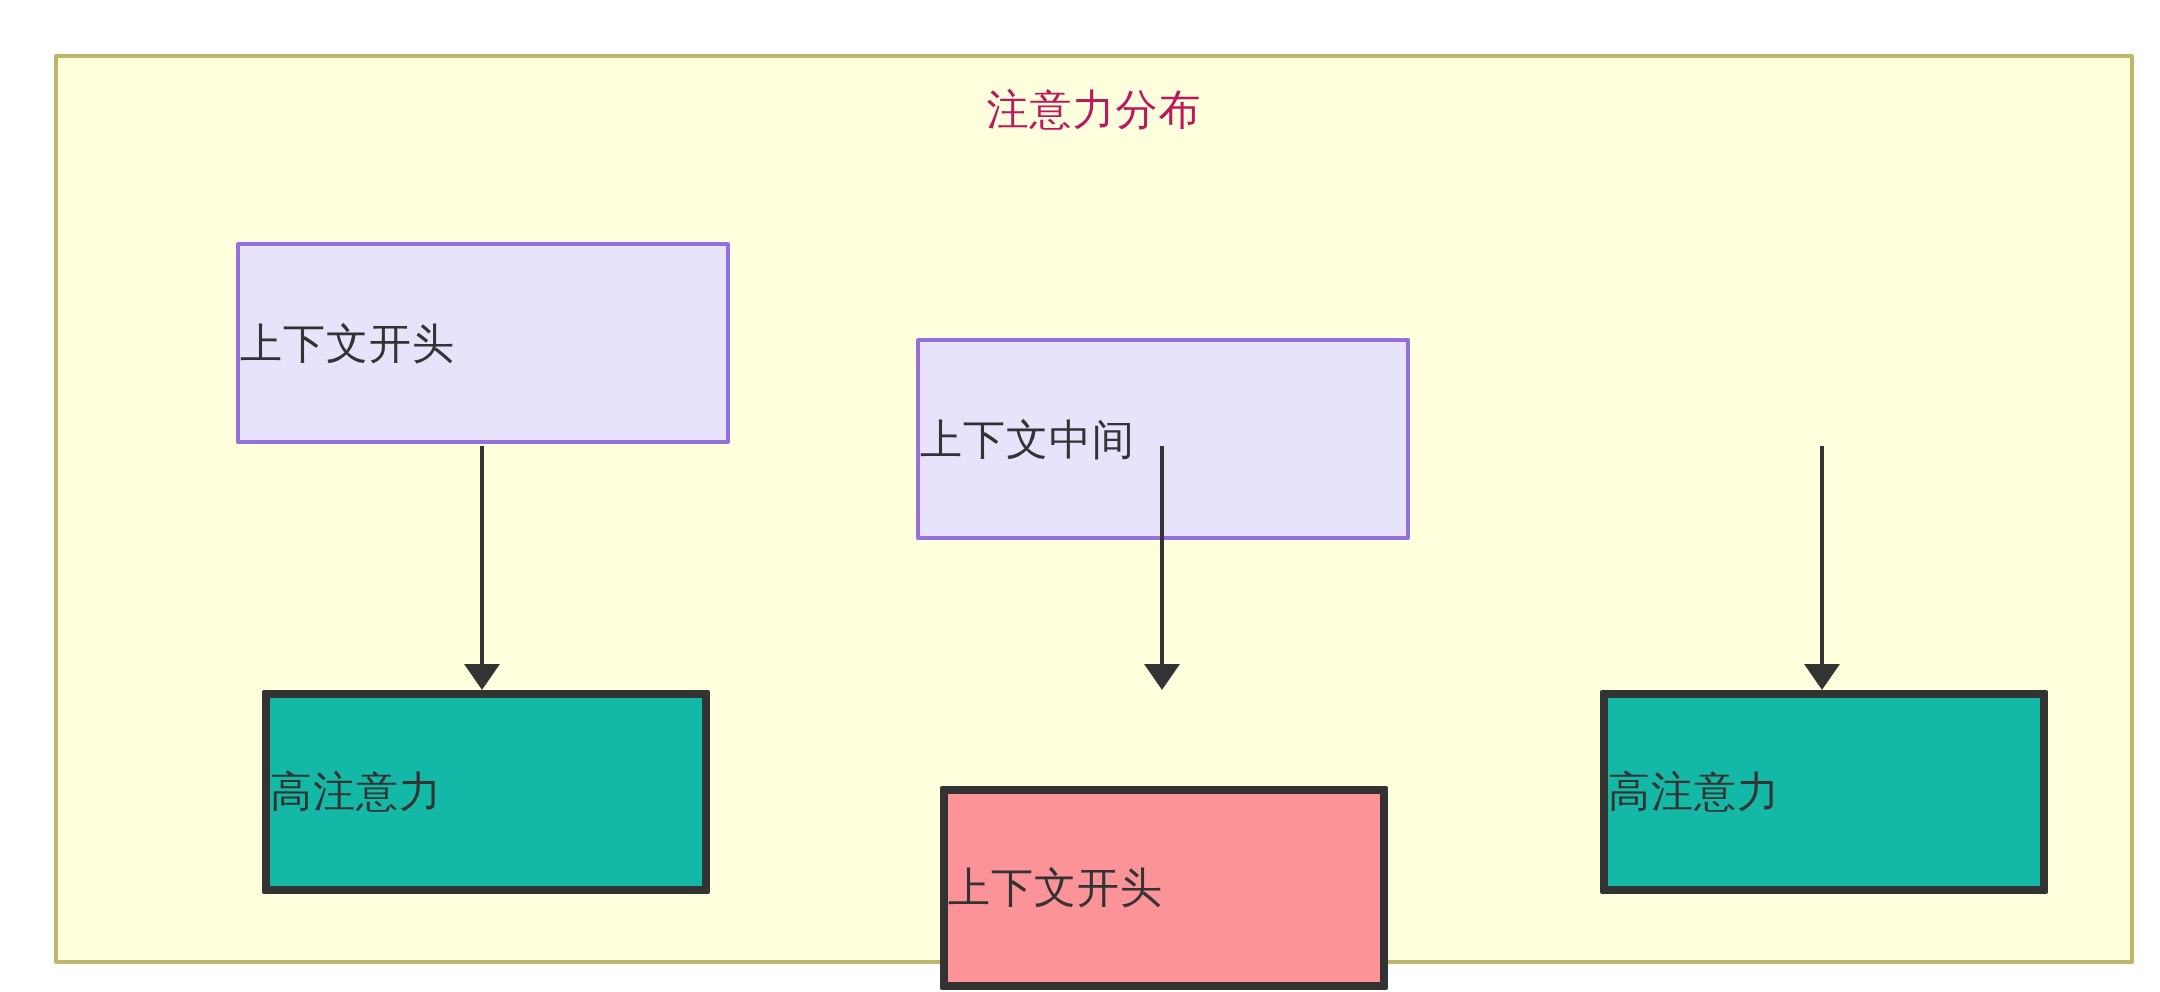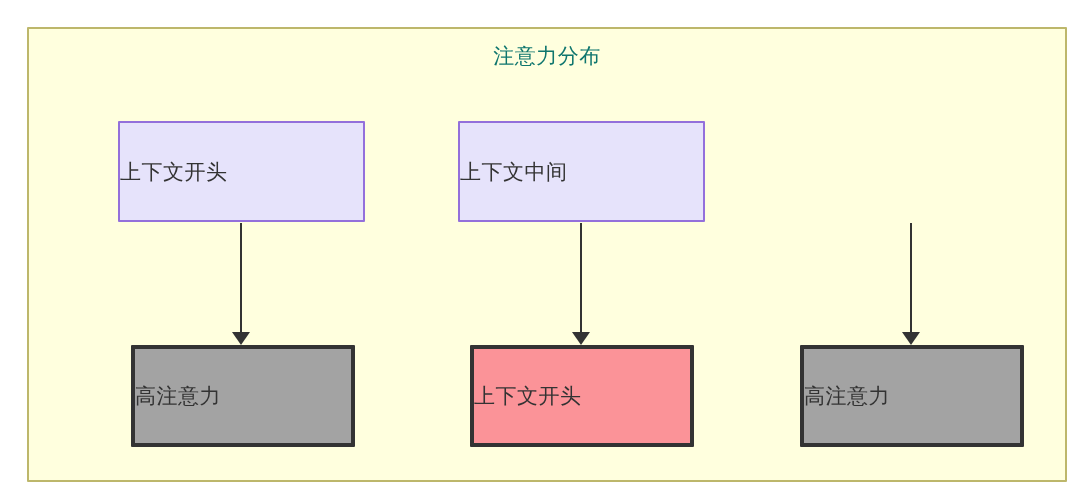--- a/index.html
+++ b/index.html
@@ -34,21 +34,21 @@
     border-radius: 1px;
   }
 
   .subgraph-title {
     position: absolute;
     left: 0;
     top: 14px;
     width: 100%;
     text-align: center;
     font-size: 21px;
-    color: #0f766e;
+    color: #be185d;
     letter-spacing: 0.5px;
     line-height: 26px;
   }
 
   
   .node {
     position: absolute;
     box-sizing: border-box;
     display: flex;
     align-items: center;
@@ -67,30 +67,30 @@
   }
 
   .node.bottom {
     width: 224px;
     height: 102px;
     border: 4px solid #333333;
     border-radius: 1px;
   }
 
   .node.bottom.high {
-    background: #a3a3a3;
+    background: #14b8a6;
   }
 
   .node.bottom.low {
     background: #fb9398;
   }
 
   
   .col1 { left: 89px; }
-  .col2 { left: 429px; }
+  .col2 { left: 429px; margin-top: 48px; }
   .col3 { left: 759px; }
 
   .col1.bottom { left: 102px; }
   .col2.bottom { left: 441px; }
   .col3.bottom { left: 771px; }
 
   .row-top    { top: 92px; }
   .row-bottom { top: 316px; }
 
   

